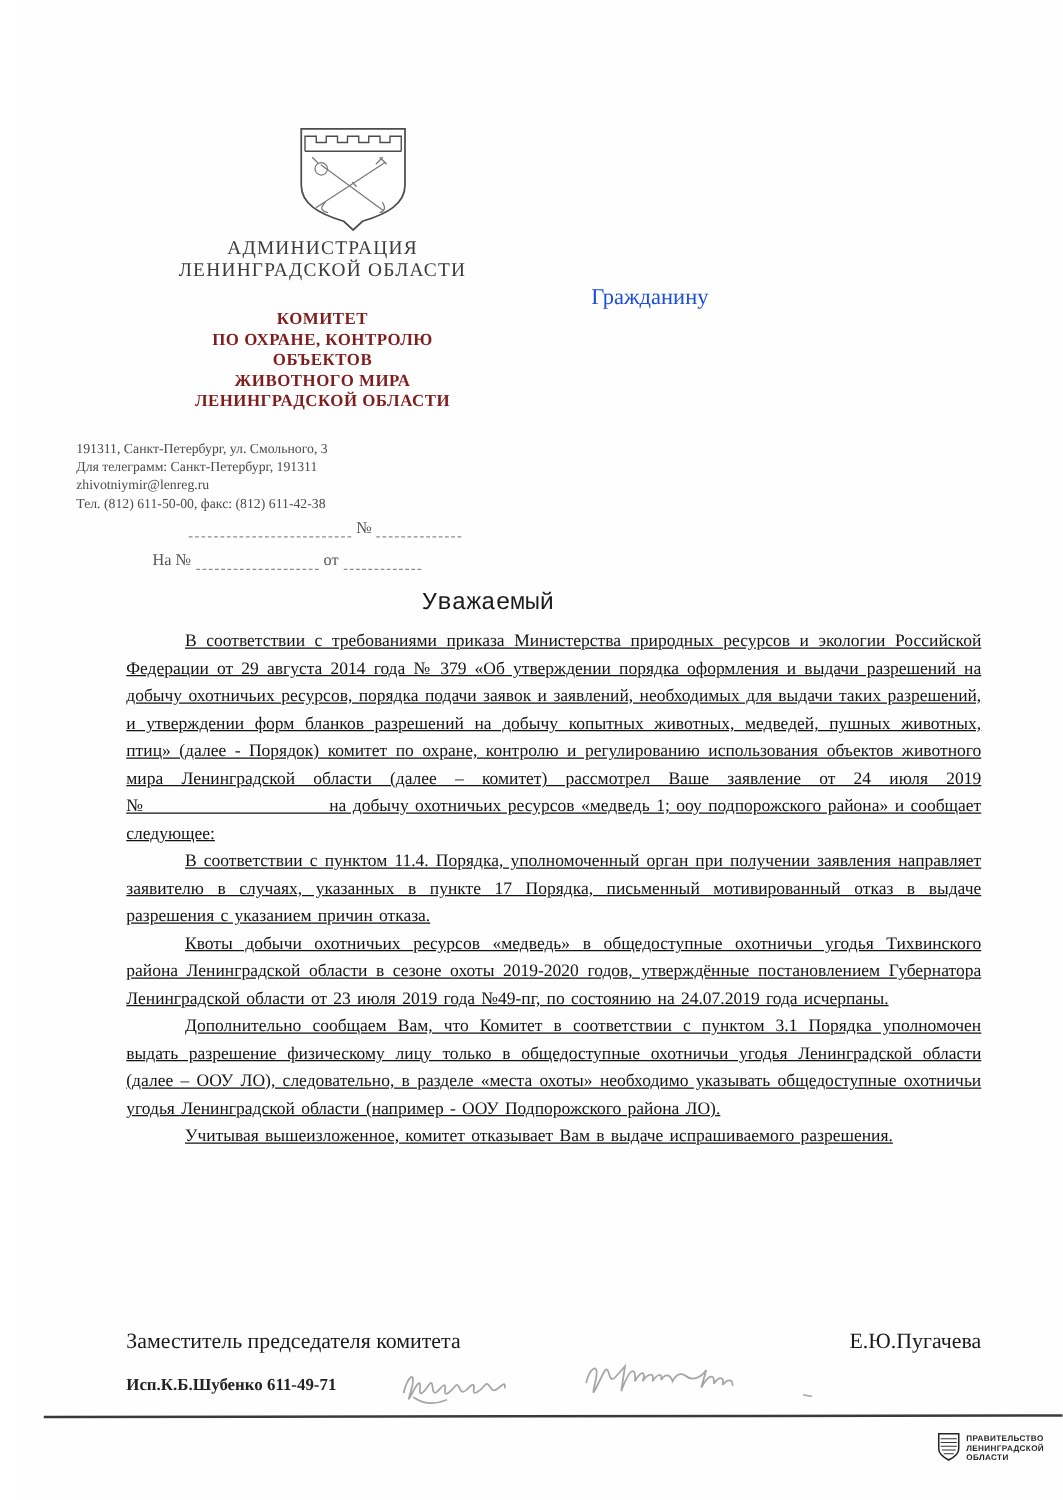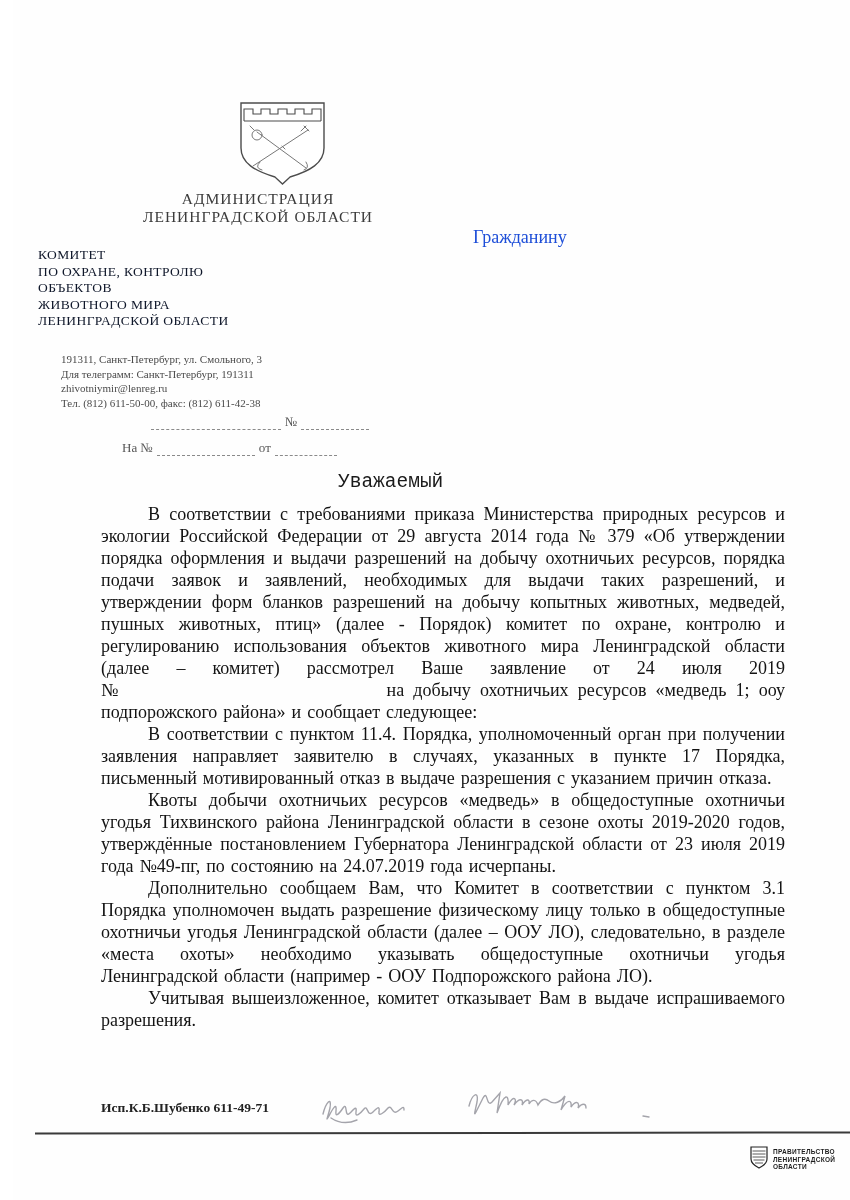--- a/index.html
+++ b/index.html
@@ -23,26 +23,26 @@
     left: 25px; top: 190px; width: 440px;
     text-align: center;
     font-size: 15.5px;
     line-height: 17.5px;
     letter-spacing: 1px;
     color: #3b3b3b;
   }
   .committee {
     position: absolute;
     left: 25px; top: 247px; width: 440px;
-    text-align: left;
-    font-weight: normal;
+    text-align: center;
+    font-weight: bold;
     font-size: 13.5px;
     line-height: 16.5px;
     letter-spacing: 0.4px;
-    color: #0f172a;
+    color: #7f1d1d;
   }
   .address {
     position: absolute;
     left: 48px; top: 352px; width: 444px;
     text-align: left;
     font-size: 11px;
     line-height: 14.5px;
     color: #4a4a4a;
   }
   .ref-line {
@@ -76,25 +76,26 @@
     position: absolute;
     left: 325px; top: 471px;
     font-size: 19.5px;
     color: #1a1a1a;
     font-family: Liberation Mono, monospace;
   }
   
   .body-text {
     position: absolute;
     left: 88px; top: 503px; width: 684px;
-    font-size: 18px;
+    font-size: 14px;
     line-height: 22px;
     text-align: justify;
     word-spacing: 1.5px;
     color: #131313;
+    text-decoration: underline;
   }
   .body-text p { margin: 0; text-indent: 47px; }
   
   .signature-row {
     position: absolute;
     left: 88px; top: 1062px; width: 684px;
     display: flex;
     justify-content: space-between;
     font-size: 17.5px;
     color: #1a1a1a;
@@ -201,20 +202,24 @@
   <div class="salutation">Уважаемый</div>
 
   <div class="body-text">
     <p>В соответствии с требованиями приказа Министерства природных ресурсов и экологии Российской Федерации от 29 августа 2014 года  № 379 «Об утверждении порядка оформления и выдачи разрешений на добычу охотничьих ресурсов, порядка подачи заявок и заявлений, необходимых для выдачи таких разрешений, и утверждении форм бланков разрешений на добычу копытных животных, медведей, пушных животных, птиц» (далее - Порядок) комитет по охране, контролю и регулированию использования объектов животного мира Ленинградской области (далее – комитет) рассмотрел Ваше заявление от 24 июля 2019 №&nbsp;&nbsp;&nbsp;&nbsp;&nbsp;&nbsp;&nbsp;&nbsp;&nbsp;&nbsp;&nbsp;&nbsp;&nbsp;&nbsp;&nbsp;&nbsp;&nbsp;&nbsp;&nbsp;&nbsp;&nbsp;&nbsp;&nbsp;&nbsp;&nbsp;&nbsp;&nbsp;&nbsp; на добычу охотничьих ресурсов «медведь 1; ооу подпорожского района» и сообщает следующее:</p>
     <p>В соответствии с пунктом 11.4. Порядка, уполномоченный орган при получении заявления направляет заявителю в случаях, указанных в пункте 17 Порядка, письменный мотивированный отказ в выдаче разрешения с указанием причин отказа.</p>
     <p>Квоты добычи охотничьих ресурсов «медведь» в общедоступные охотничьи угодья  Тихвинского района Ленинградской области в сезоне охоты 2019-2020 годов, утверждённые  постановлением Губернатора Ленинградской области  от 23 июля 2019 года №49-пг, по состоянию на 24.07.2019 года исчерпаны.</p>
     <p>Дополнительно сообщаем Вам, что Комитет в соответствии с пунктом 3.1 Порядка уполномочен выдать разрешение физическому лицу только в общедоступные охотничьи угодья Ленинградской области (далее – ООУ ЛО), следовательно, в разделе «места охоты» необходимо указывать общедоступные охотничьи угодья Ленинградской области (например - ООУ Подпорожского района ЛО).</p>
     <p>Учитывая вышеизложенное, комитет отказывает Вам в выдаче испрашиваемого разрешения.</p>
   </div>
 
+  <div class="signature-row">
+    <span>Заместитель председателя комитета</span>
+    <span>Е.Ю.Пугачева</span>
+  </div>
 
   <div class="executor">Исп.К.Б.Шубенко 611-49-71</div>
 
   <svg class="handwriting" width="380" height="52" viewBox="0 0 380 52">
     <g fill="none" stroke="#95959d" stroke-width="1.4" stroke-linecap="round" opacity="0.85">
       <path d="M22,34 c3,-12 9,-18 7,-6 c-2,9 -5,15 -1,8 c4,-8 8,-14 7,-5 c-1,7 3,3 7,-3 c5,-7 1,11 7,5 c4,-4 7,-8 6,-1 c-1,6 4,2 8,-3 c4,-5 3,9 9,3 c4,-4 7,-7 6,0 c-1,5 5,1 9,-4 c4,-4 4,8 10,3 c4,-3 6,-6 6,-1"></path>
       <path d="M30,38 q12,8 26,2"></path>
       <path d="M168,26 c3,-12 10,-16 8,-4 c-2,10 -4,16 0,8 l6,-12 c5,-9 3,10 9,4 l8,-9 l-3,20 c8,-22 12,-18 11,-8 c6,-11 9,-6 6,0 c5,-7 10,-7 8,0 c4,-6 8,-7 7,-1 c3,-5 7,-5 9,1 q5,-9 11,-4 c5,4 12,1 16,-5 l-4,14 c7,-12 11,-10 10,-3 c5,-7 9,-5 7,1 c4,-5 8,-5 8,0"></path>
       <path d="M342,36 l6,1"></path>
     </g>

